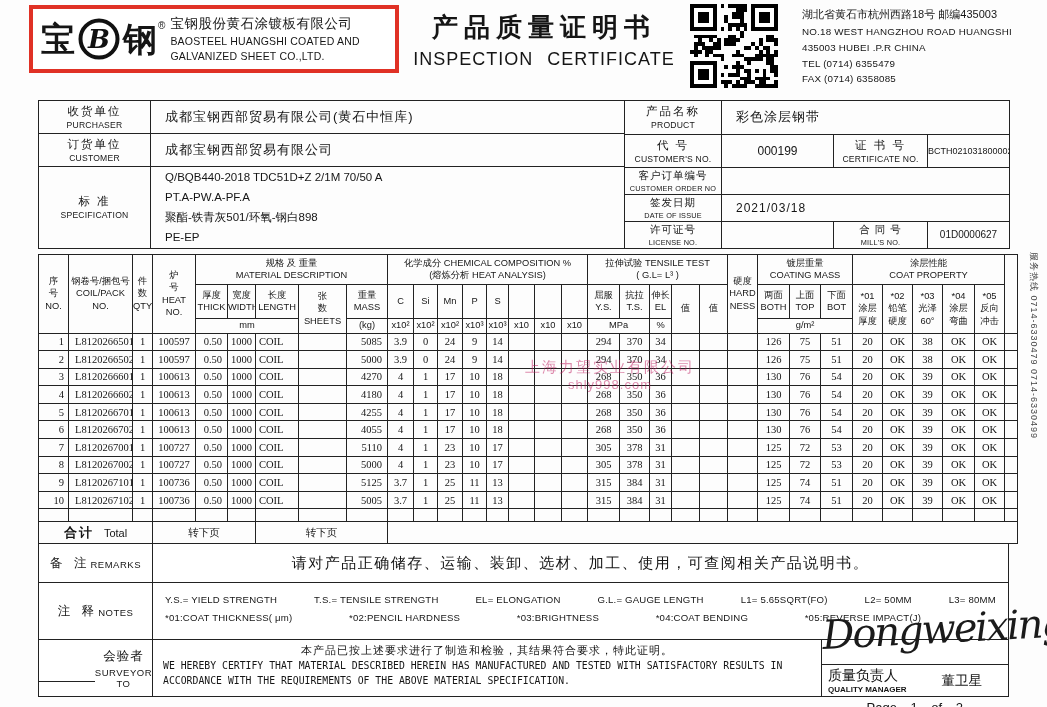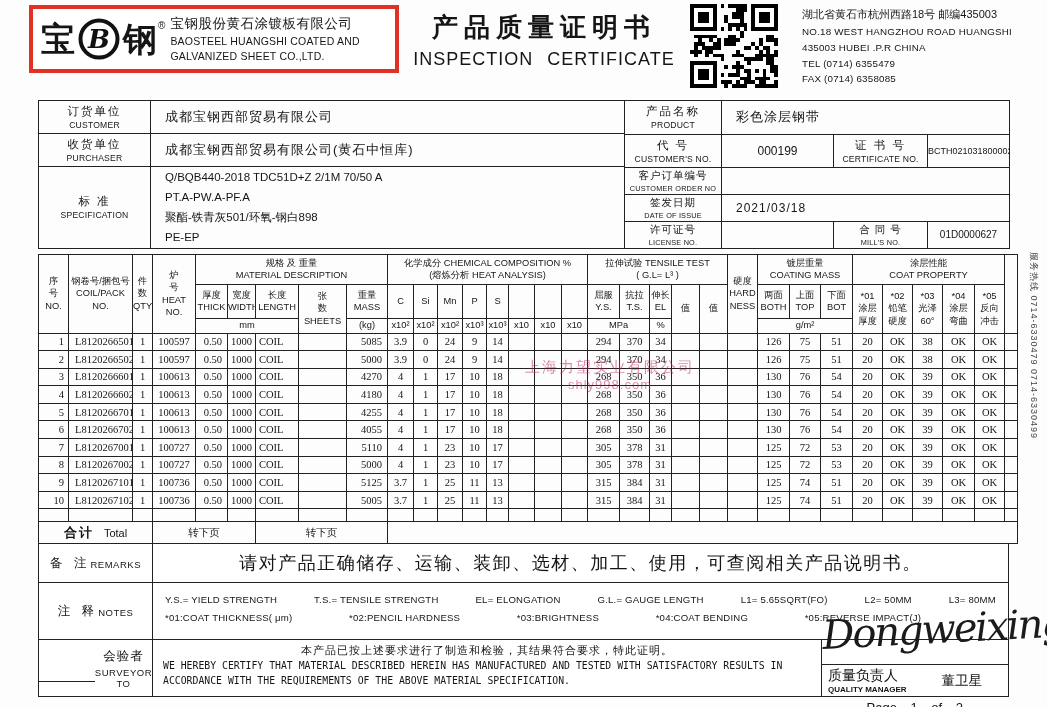--- a/index.html
+++ b/index.html
@@ -60,21 +60,21 @@
   .main tfoot td{font-size:10.5px;}
   .total-cn{font-size:13px;font-weight:bold;letter-spacing:2px;}
   .total-en{font-size:11px;margin-left:10px;}
   
   .brow{display:flex;width:969px;border:1px solid #222;border-top:none;box-sizing:content-box;background:#fff;}
   .blabel{width:113px;min-width:113px;border-right:1px solid #222;display:flex;
           align-items:center;justify-content:center;text-align:center;}
   .blabel .cn{font-size:12.5px;letter-spacing:4px;}
   .blabel .en{font-size:9.5px;letter-spacing:.5px;margin-top:2px;}
   .remarks{height:38px;}
-  .remarks-text{flex:1;display:flex;align-items:center;justify-content:center;font-size:18px;letter-spacing:1.5px;}
+  .remarks-text{flex:1;display:flex;align-items:center;justify-content:center;font-size:15px;letter-spacing:1.5px;}
   .notes{height:56px;}
   .notes-body{flex:1;display:flex;flex-direction:column;justify-content:space-evenly;padding:4px 12px 10px 12px;}
   .notes-line{display:flex;justify-content:space-between;font-size:9.6px;letter-spacing:.2px;}
   .notes-line2{width:91%;gap:16px;}
   .certrow{height:56px;}
   .cert-label{padding:0;justify-content:flex-start;}
   .cert-label .spacer{height:45%;width:100%;border-bottom:1px solid #222;}
   .cert-label .who{height:55%;display:flex;flex-direction:column;align-items:center;justify-content:center;}
   .cert-body{flex:1;padding:3px 10px 0 10px;}
   .cert-cn{text-align:center;font-size:11px;letter-spacing:1px;}
@@ -307,31 +307,31 @@
 
   <div class="info">
     <table style="width:586px;">
       <colgroup>
           <col style="width:112px">
           <col style="width:474px">
         </colgroup>
       <tbody>
           <tr style="height:33px;">
         <td class="lab">
+          <span class="cn" data-bind="info.purchaser.cn">收货单位</span>
+          <span class="en" data-bind="info.purchaser.en">PURCHASER</span>
+        </td>
+        <td class="val-l" data-bind="info.purchaser.value">成都宝钢西部贸易有限公司(黄石中恒库)</td>
+      </tr>
+      <tr style="height:33px;">
+        <td class="lab">
           <span class="cn" data-bind="info.customer.cn">订货单位</span>
           <span class="en" data-bind="info.customer.en">CUSTOMER</span>
         </td>
         <td class="val-l" data-bind="info.customer.value">成都宝钢西部贸易有限公司</td>
-      </tr>
-      <tr style="height:33px;">
-        <td class="lab">
-          <span class="cn" data-bind="info.purchaser.cn">收货单位</span>
-          <span class="en" data-bind="info.purchaser.en">PURCHASER</span>
-        </td>
-        <td class="val-l" data-bind="info.purchaser.value">成都宝钢西部贸易有限公司(黄石中恒库)</td>
       </tr>
       <tr style="height:79px;">
         <td class="lab">
           <span class="cn" data-bind="info.spec.cn">标  准</span>
           <span class="en" data-bind="info.spec.en">SPECIFICATION</span>
         </td>
         <td class="spec-cell" data-bind="info.spec.lines">Q/BQB440-2018 TDC51D+Z 2/1M 70/50 A
 PT.A-PW.A-PF.A
 聚酯-铁青灰501/环氧-钢白898
 PE-EP</td>

